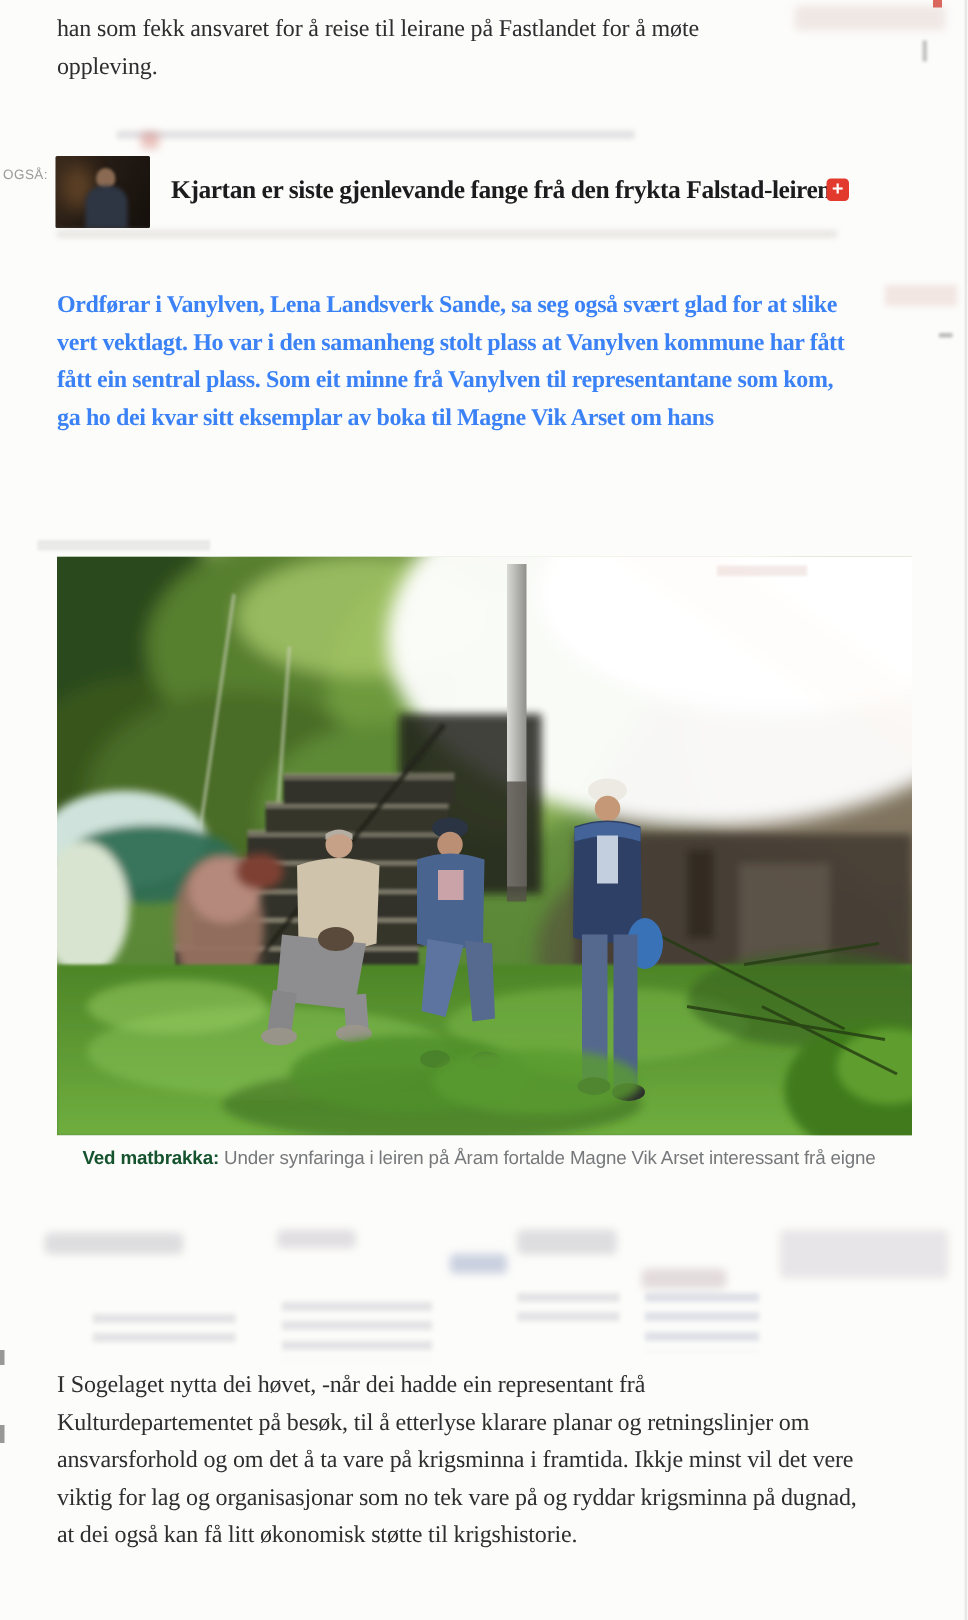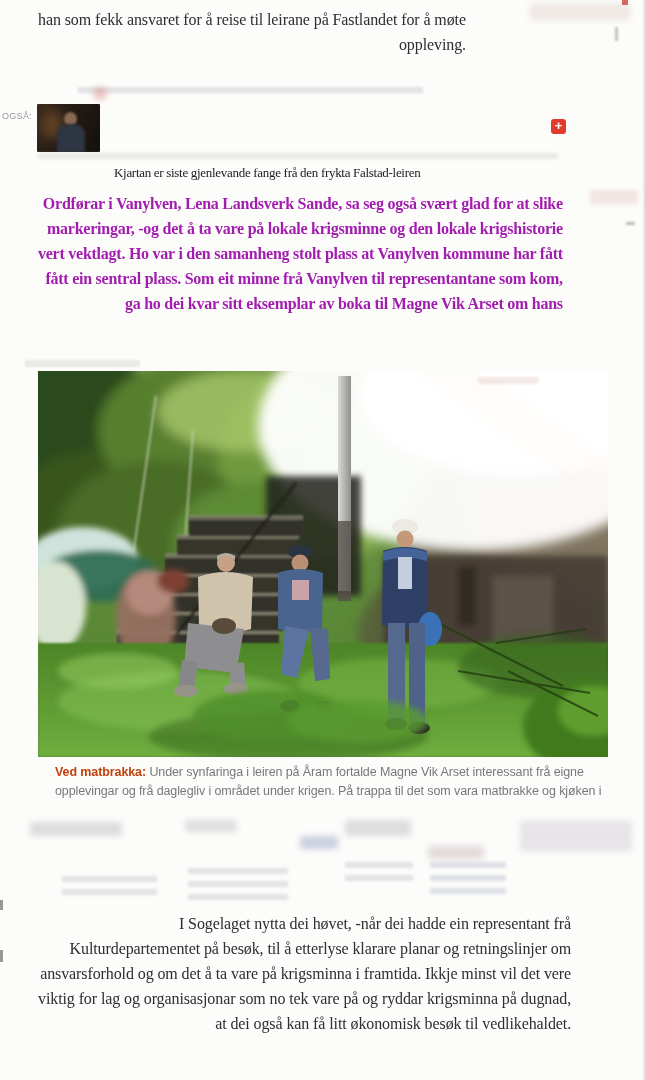--- a/index.html
+++ b/index.html
@@ -1,55 +1,55 @@
 <!DOCTYPE html>
 <html><head>
 <meta charset="utf-8">
 <style>
   html,body{margin:0;padding:0;}
   body{
     width:645px;height:1080px;position:relative;overflow:hidden;
     background:#fcfcfa;
     font-family:"Liberation Serif","DejaVu Serif",serif;
   }
-  .para{position:absolute;color:#2e2d30;font-size:16px;letter-spacing:-0.1px;text-align:right;}
+  .para{position:absolute;color:#2e2d30;font-size:16px;letter-spacing:-0.1px;}
   .tline{height:25px;line-height:25px;white-space:pre;}
-  .para-bold .tline{font-weight:700;color:#a21caf;letter-spacing:-0.25px;}
+  .para-bold .tline{font-weight:700;color:#3b82f6;letter-spacing:-0.25px;}
   .kicker{
     position:absolute;left:2px;top:111px;font-family:Liberation Sans, sans-serif;
     font-size:9px;color:#9a9a9c;letter-spacing:.3px;
   }
   .thumb{
     position:absolute;left:37px;top:104px;width:63px;height:48px;
     background:linear-gradient(115deg,#3a2a1c 0%,#241b14 45%,#15100c 100%);
     border-radius:1px;overflow:hidden;
   }
   .thumb .glow{position:absolute;left:4px;top:6px;width:22px;height:30px;background:#6b4a2a;border-radius:50%;filter:blur(6px);opacity:.8;}
   .thumb .head{position:absolute;left:27px;top:8px;width:13px;height:14px;background:#8a6a52;border-radius:50%;filter:blur(1px);}
   .thumb .body{position:absolute;left:20px;top:20px;width:28px;height:28px;background:#2e3644;border-radius:40% 40% 0 0;filter:blur(1.5px);}
   .headline{
-    position:absolute;left:114px;top:117px;font-size:13px;font-weight:400;color:#1c1b1e;
-    letter-spacing:-0.3px;white-space:pre;margin-top:48px;
+    position:absolute;left:114px;top:117px;font-size:17px;font-weight:700;color:#1c1b1e;
+    letter-spacing:-0.3px;white-space:pre;
   }
   .plus-icon{
     position:absolute;left:551px;top:119px;width:15px;height:15px;border-radius:3px;
     color:#fff;font-family:"Liberation Sans",sans-serif;font-size:13px;font-weight:700;
     line-height:14px;text-align:center;
   }
   .related-rule{
     position:absolute;left:38px;top:154px;width:520px;height:4px;
     background:rgba(190,188,184,.45);filter:blur(2px);
   }
   .photo-frame{position:absolute;left:38px;top:371px;width:570px;height:386px;overflow:hidden;}
   .caption{
     position:absolute;left:55px;top:763px;font-family:"Liberation Sans","DejaVu Sans",sans-serif;
     font-size:12.5px;color:#77787b;letter-spacing:-0.1px;
   }
   .cap-line{height:18.5px;line-height:18.5px;white-space:pre;}
-  .cap-lead{font-weight:700;color:#c2410c;}
+  .cap-lead{font-weight:700;color:#14532d;}
   .cap-credit{font-weight:700;color:#4b4c50;font-size:10.5px;letter-spacing:.2px;margin-left:9px;}
   
   .ghost{position:absolute;transform:scaleX(-1);filter:blur(1.8px);opacity:.5;pointer-events:none;}
   .ghost-lines{background-image:repeating-linear-gradient(rgba(132,124,142,.4) 0px,rgba(132,124,142,.4) 6px,transparent 6px,transparent 13px);}
   .ghost-lines-blue{background-image:repeating-linear-gradient(rgba(110,120,160,.42) 0px,rgba(110,120,160,.42) 6px,transparent 6px,transparent 13px);}
   .ghost-blob{position:absolute;filter:blur(3px);border-radius:3px;pointer-events:none;}
   .mark{position:absolute;pointer-events:none;}
 </style>
 </head>
 <body>
@@ -67,21 +67,20 @@
   <div class="glow"></div>
   <div class="head"></div>
   <div class="body"></div>
 </div>
 <div class="headline">Kjartan er siste gjenlevande fange frå den frykta Falstad-leiren</div>
 <div class="plus-icon" style="background:#e23b2e;">+</div>
 <div class="related-rule"></div>
 
 <div class="para para-bold" style="left:38px;top:191px;">
   <div class="tline">Ordførar i Vanylven, Lena Landsverk Sande, sa seg også svært glad for at slike</div>
-  <div class="tline">markeringar, -og det å ta vare på lokale krigsminne og den lokale krigshistorie</div>
   <div class="tline">vert vektlagt. Ho var i den samanheng stolt plass at Vanylven kommune har fått</div>
   <div class="tline">fått ein sentral plass. Som eit minne frå Vanylven til representantane som kom,</div>
   <div class="tline">ga ho dei kvar sitt eksemplar av boka til Magne Vik Arset om hans</div>
 </div>
 
 <div class="photo-frame">
 <svg width="570" height="386" viewBox="0 0 570 386" xmlns="http://www.w3.org/2000/svg">
   <defs>
     <linearGradient id="gbase" x1="0" y1="0" x2="0" y2="1">
       <stop offset="0" stop-color="#87a35b"></stop>
@@ -242,41 +241,40 @@
     <ellipse cx="235" cy="345" rx="80" ry="26" fill="#4f8f28" opacity=".85"></ellipse>
     <ellipse cx="320" cy="350" rx="70" ry="22" fill="#5a9c31" opacity=".8"></ellipse>
   </g>
 
   <rect x="440" y="6" width="60" height="7" fill="#d8b8b2" opacity=".3" filter="url(#b1)"></rect>
 </svg>
 </div>
 
 <div class="caption">
   <div class="cap-line"><span class="cap-lead">Ved matbrakka:</span><span> Under synfaringa i leiren på Åram fortalde Magne Vik Arset interessant frå eigne</span></div>
-  <div class="cap-line">opplevingar og frå daglegliv i området under krigen. På trappa til det som vara matbrakke og kjøken i</div>
 </div>
 
 <div class="ghost-blob" style="left:30px;top:822px;width:92px;height:14px;background:rgba(150,145,158,.3);"></div>
 <div class="ghost-blob" style="left:185px;top:820px;width:52px;height:12px;background:rgba(150,145,158,.28);"></div>
 <div class="ghost-blob" style="left:300px;top:836px;width:38px;height:13px;background:rgba(110,125,175,.35);"></div>
 <div class="ghost-blob" style="left:345px;top:820px;width:66px;height:16px;background:rgba(150,145,158,.3);"></div>
 <div class="ghost-blob" style="left:428px;top:846px;width:56px;height:13px;background:rgba(165,140,150,.3);"></div>
 <div class="ghost-blob" style="left:520px;top:820px;width:112px;height:32px;background:rgba(160,152,162,.22);"></div>
 
 <div class="ghost ghost-lines" style="left:62px;top:876px;width:95px;height:26px;"></div>
 <div class="ghost ghost-lines" style="left:188px;top:868px;width:100px;height:39px;"></div>
 <div class="ghost ghost-lines" style="left:345px;top:862px;width:68px;height:26px;"></div>
 <div class="ghost ghost-lines-blue" style="left:430px;top:862px;width:76px;height:39px;"></div>
 
 <div class="para" style="left:38px;top:911px;">
   <div class="tline">I Sogelaget nytta dei høvet, -når dei hadde ein representant frå</div>
   <div class="tline">Kulturdepartementet på besøk, til å etterlyse klarare planar og retningslinjer om</div>
   <div class="tline">ansvarsforhold og om det å ta vare på krigsminna i framtida. Ikkje minst vil det vere</div>
   <div class="tline">viktig for lag og organisasjonar som no tek vare på og ryddar krigsminna på dugnad,</div>
-  <div class="tline">at dei også kan få litt økonomisk besøk til vedlikehaldet.</div>
+  <div class="tline">at dei også kan få litt økonomisk støtte til krigshistorie.</div>
 </div>
 
 <div class="mark" style="left:530px;top:4px;width:100px;height:16px;background:rgba(210,182,176,.3);filter:blur(3px);"></div>
 <div class="mark" style="left:622px;top:0;width:6px;height:5px;background:#d24438;opacity:.8;"></div>
 <div class="mark" style="left:615px;top:27px;width:3px;height:14px;background:#8a8a8a;opacity:.5;filter:blur(1px);"></div>
 <div class="mark" style="left:626px;top:222px;width:9px;height:3px;background:#bbb;filter:blur(1px);"></div>
 <div class="mark" style="left:590px;top:190px;width:48px;height:14px;background:rgba(215,172,166,.28);filter:blur(2px);"></div>
 <div class="mark" style="left:25px;top:360px;width:115px;height:7px;background:rgba(180,180,180,.25);filter:blur(1px);"></div>
 <div class="mark" style="left:0;top:900px;width:3px;height:10px;background:#555;opacity:.6;"></div>
 <div class="mark" style="left:0;top:950px;width:3px;height:12px;background:#555;opacity:.6;"></div>

